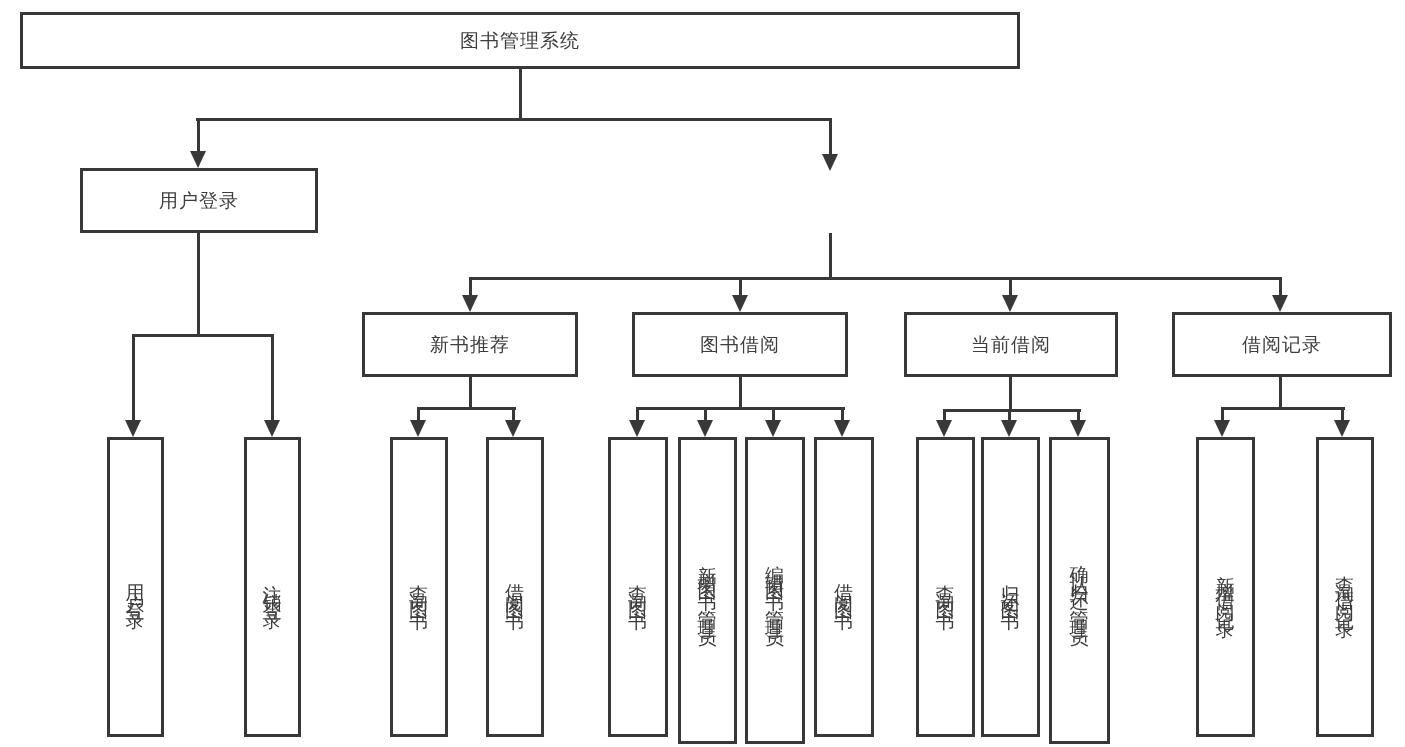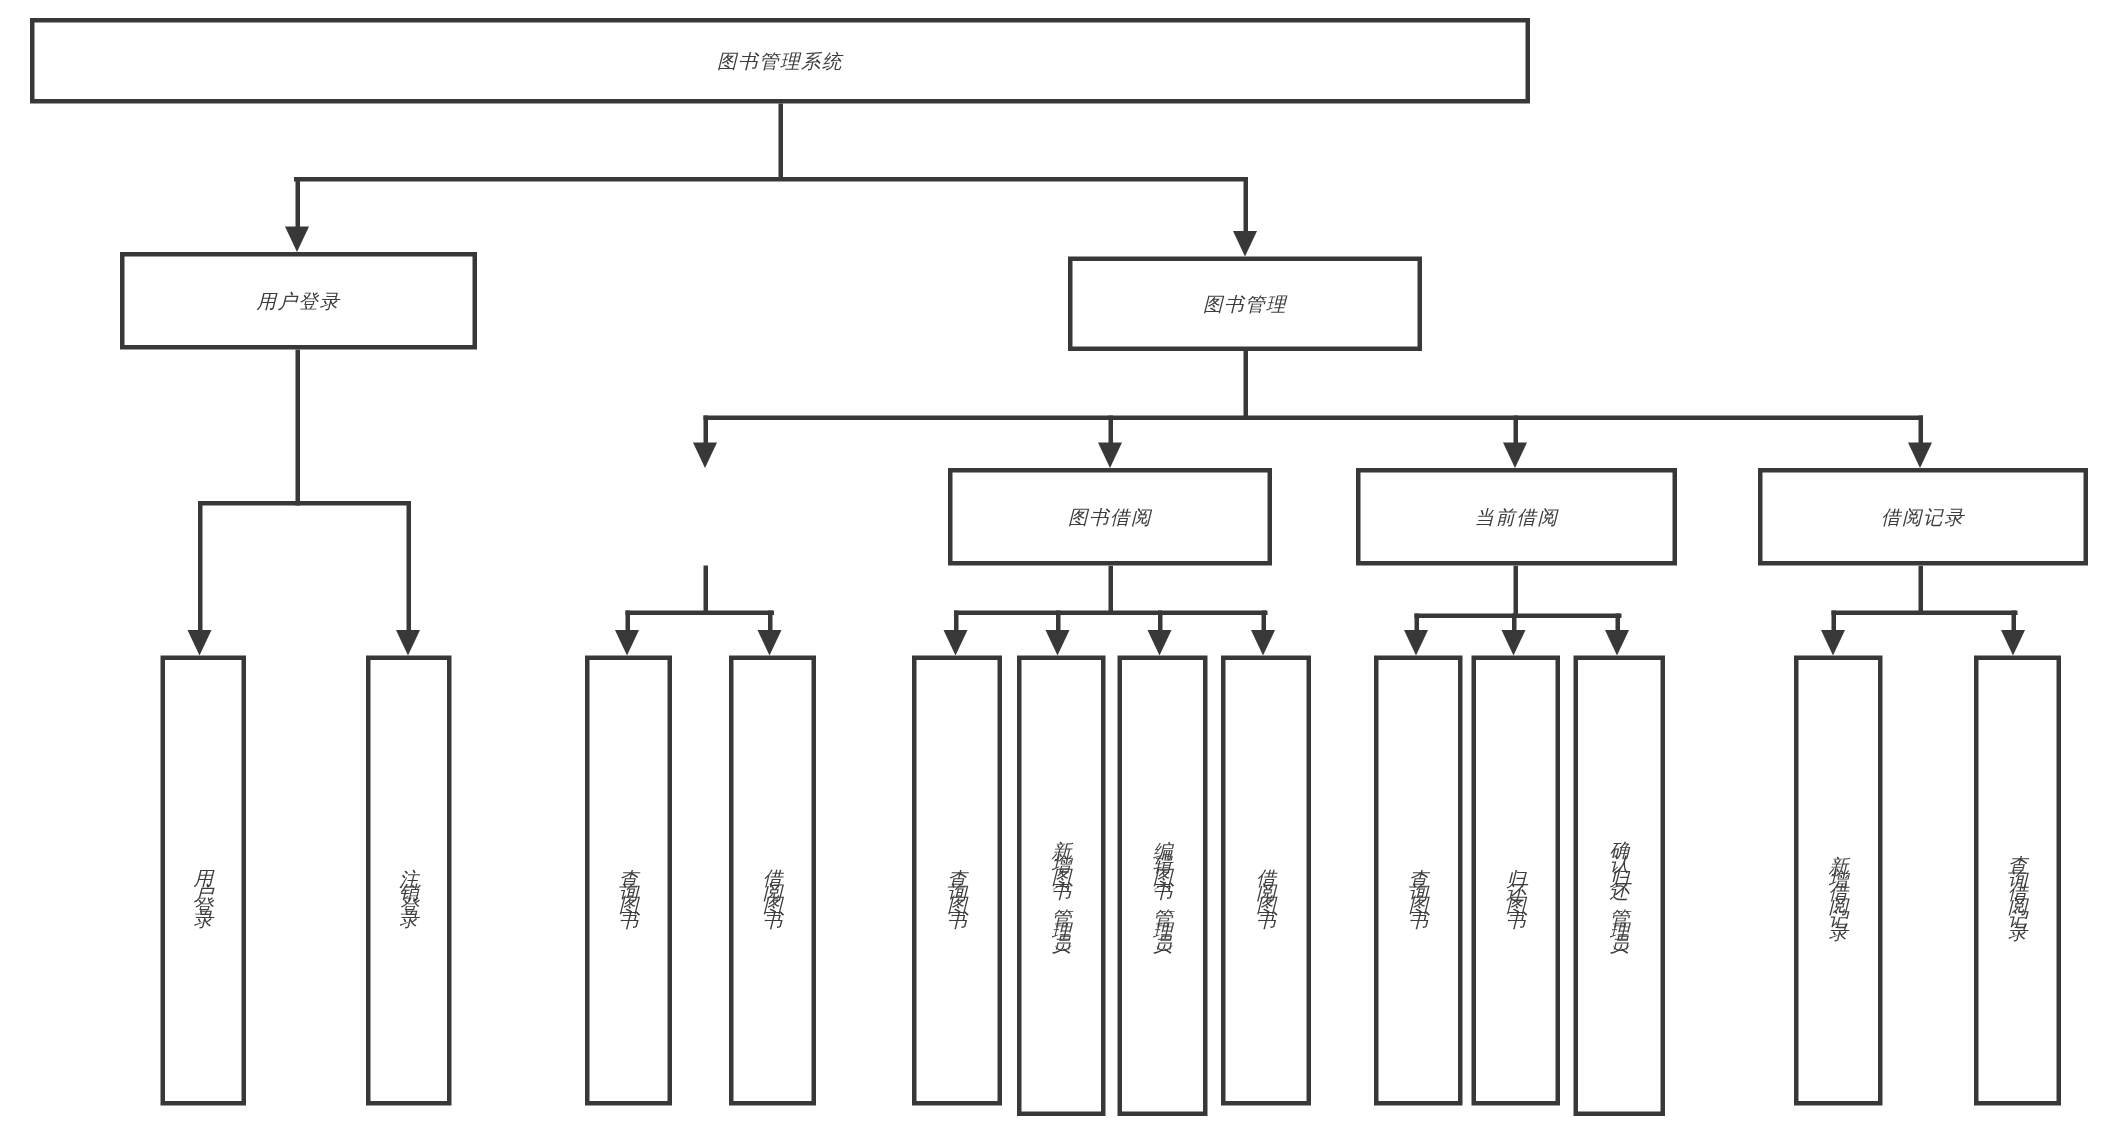--- a/index.html
+++ b/index.html
@@ -23,23 +23,22 @@
     border-left:8px solid transparent;
     border-right:8px solid transparent;
     border-top:17px solid var(--line);
   }
   .node{
     position:absolute;box-sizing:border-box;
     background:var(--background);
     border:3px solid var(--line);
     display:flex;align-items:center;justify-content:center;
     color:var(--text);
-    font-size:13px;
+    font-size:19px;
     letter-spacing:1px;
-    font-style:italic;
   }
   .vtext{
     writing-mode:vertical-rl;
     line-height:1;
     letter-spacing:9px;
     white-space:nowrap;
   }
   .watermark{
     position:absolute;
     left:1158px;top:713px;
@@ -99,24 +98,24 @@
     <div class="vline" style="left:1341px;top:407px;height:15px;"></div>
   </div>
 
   <div class="node" style="left:20px;top:12px;width:1000px;height:57px;">
     <span>图书管理系统</span>
   </div>
 
   <div class="node" style="left:80px;top:168px;width:238px;height:65px;">
     <span>用户登录</span>
   </div>
-  <div class="node" style="left:712px;top:171px;width:236px;height:63px;">
-    <span>图书管理</span>
+
+  <div class="node" style="left:362px;top:312px;width:216px;height:65px;">
+    <span>新书推荐</span>
   </div>
-
   <div class="node" style="left:904px;top:312px;width:214px;height:65px;">
     <span>当前借阅</span>
   </div>
   <div class="node" style="left:632px;top:312px;width:216px;height:65px;">
     <span>图书借阅</span>
   </div>
   <div class="node" style="left:1172px;top:312px;width:220px;height:65px;">
     <span>借阅记录</span>
   </div>
 

